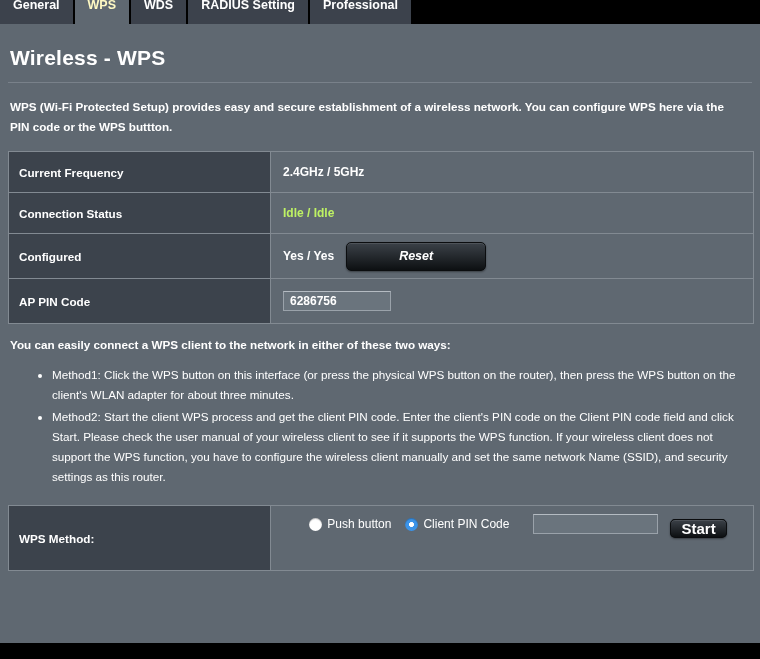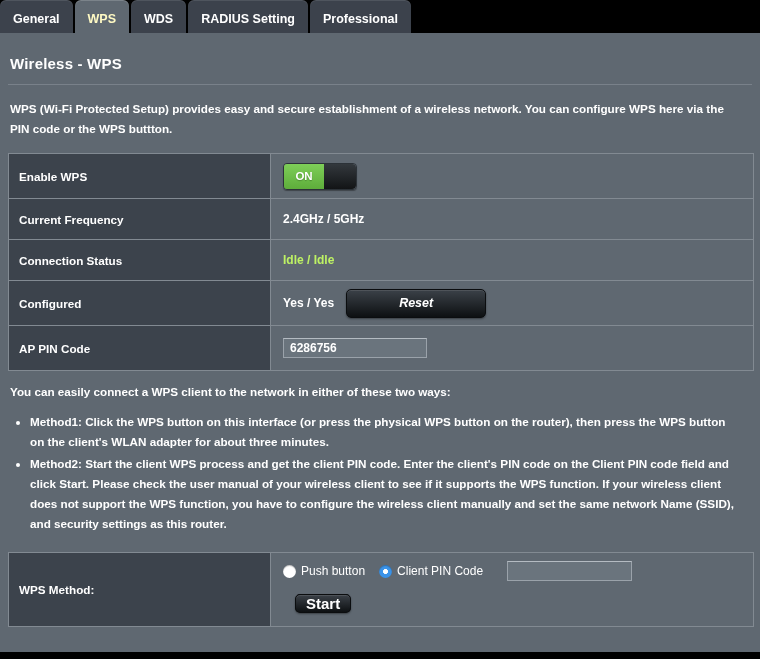--- a/index.html
+++ b/index.html
@@ -11,24 +11,24 @@
     width: 760px;
     height: 659px;
     overflow: hidden;
     font-family: "Liberation Sans", sans-serif;
     -webkit-font-smoothing: antialiased;
   }
 
   
   .tabstrip {
     position: relative;
-    height: 33px;
+    height: 24px;
     background: #000000;
     display: flex;
-    align-items: flex-start;
+    align-items: flex-end;
     padding-left: 0px;
     box-sizing: border-box;
   }
   .tab {
     height: 38px;
     line-height: 38px;
     padding: 0 13px;
     margin-right: 2px;
     background: #3c424c;
     color: #ffffff;
@@ -52,21 +52,21 @@
     background: #5f6871;
     width: 760px;
     min-height: 619px;
     box-sizing: border-box;
     padding: 0;
     position: relative;
   }
 
   .page-title {
     color: #ffffff;
-    font-size: 15px;
+    font-size: 21px;
     font-weight: bold;
     padding: 22px 0 12px 10px;
     letter-spacing: .2px;
   }
   .title-rule {
     height: 1px;
     background: #79818a;
     margin: 0 8px 0 8px;
   }
   .intro {
@@ -174,56 +174,56 @@
     color: #ffffff;
     font-size: 12px;
     font-weight: bold;
     height: 20px;
     line-height: 20px;
     padding: 0 6px;
     box-sizing: border-box;
     font-family: "Liberation Sans", sans-serif;
     outline: none;
   }
-  .txt-input.ap-pin { width: 144px; }
+  .txt-input.ap-pin { width: 108px; }
   .txt-input.client-pin { width: 125px; margin-left: 10px; }
 
   
   .howto {
     color: #ffffff;
     font-size: 11.7px;
     font-weight: bold;
     line-height: 20px;
     padding: 11px 10px 0 10px;
   }
   ul.methods {
     margin: 10px 0 7px 0;
-    padding-left: 30px;
+    padding-left: 52px;
     color: #ffffff;
     font-size: 11.7px;
-    font-weight: bold;
+    font-weight: normal;
     line-height: 20px;
   }
   ul.methods li { margin-bottom: 2px; padding-right: 24px; }
   ul.methods li::marker { font-size: 12px; }
 
   
   .table2 {
     margin: 18px 6px 0 8px;
     border: 1px solid #828a92;
     box-sizing: border-box;
   }
   .row2 { display: flex; min-height: 64px; }
   .row2 .cell-label {
     width: 262px;
     min-width: 262px;
     border-right: 1px solid #828a92;
   }
   .row2 .cell-value {
-    flex-direction: column;
+    flex-direction: row;
     align-items: flex-start;
     justify-content: center;
     padding: 8px 0 8px 12px;
   }
   .radio-line {
     display: flex;
     align-items: center;
     margin-bottom: 8px;
   }
   .radio {
@@ -264,29 +264,20 @@
 </div>
 
 <div class="panel">
 
   <div class="page-title">Wireless - WPS</div>
   <div class="title-rule"></div>
   <div class="intro">WPS (Wi-Fi Protected Setup) provides easy and secure establishment of a wireless network. You can configure WPS here via the PIN code or the WPS buttton.</div>
 
   <div class="table">
 
-    <div class="row tall">
-      <div class="cell-label">Enable WPS</div>
-      <div class="cell-value">
-        <span class="switch">
-          <span class="on-part">ON</span>
-          <span class="knob"></span>
-        </span>
-      </div>
-    </div>
 
     <div class="row">
       <div class="cell-label">Current Frequency</div>
       <div class="cell-value">2.4GHz / 5GHz</div>
     </div>
 
     <div class="row">
       <div class="cell-label">Connection Status</div>
       <div class="cell-value">
         <span class="status-idle">Idle / Idle</span>

